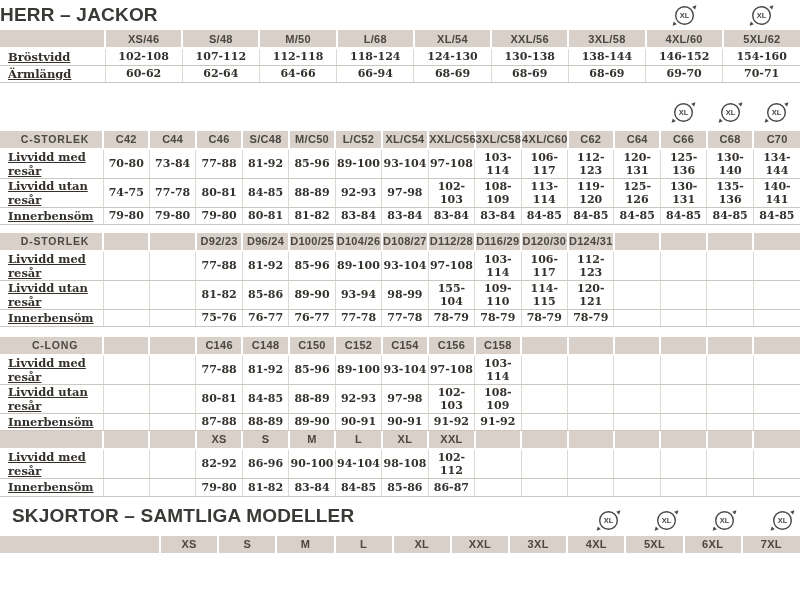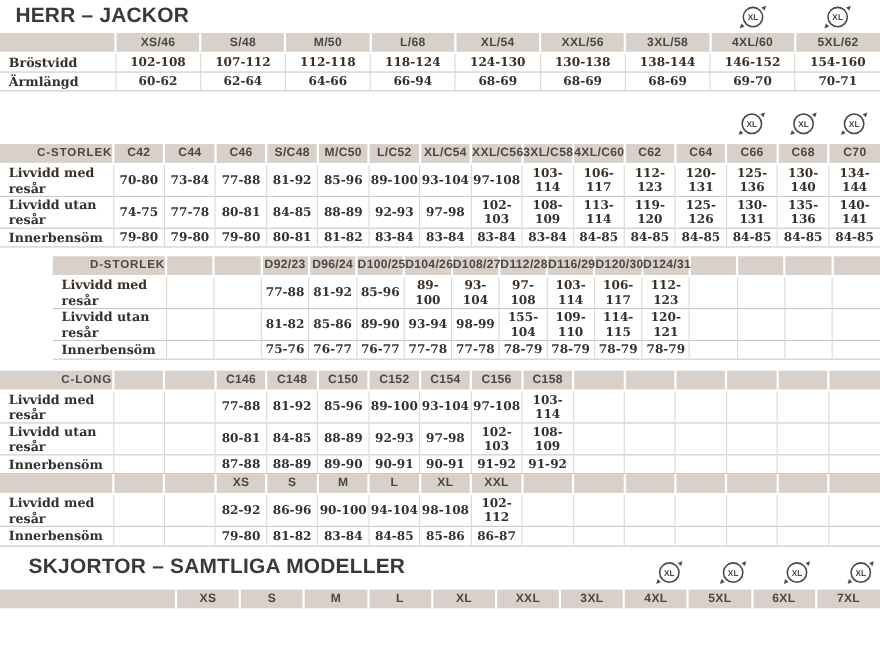--- a/index.html
+++ b/index.html
@@ -12,54 +12,54 @@
   }
   *{box-sizing:border-box;}
   html,body{margin:0;padding:0;}
   body{
     width:800px;height:609px;overflow:hidden;background:#ffffff;
     font-family:"Liberation Sans",sans-serif;
   }
   .page{width:800px;height:609px;position:relative;}
   .heading-row{position:relative;display:flex;align-items:center;}
   .heading-row .title{
-    margin:0;padding-left:14px;
+    margin:0;padding-left:0;
     font-family:"Liberation Sans",sans-serif;
     font-size:19px;font-weight:700;letter-spacing:.2px;color:var(--heading);
   }
   #hr-jackor{height:30px;}
   #hr-byxor{height:48px;}
   #hr-over{height:32px;}
   #hr-skjortor{height:39px;margin-left:12px;}
 
   .xl-badge{position:absolute;width:27px;height:27px;display:block;}
 
   table{width:100%;border-collapse:collapse;table-layout:fixed;}
   thead th{
     background:var(--header-bg);
     font-family:"Liberation Sans",sans-serif;
     font-size:11px;font-weight:700;color:#4b4742;letter-spacing:.3px;
     height:18px;padding:0;text-align:center;
     border-left:2px solid #ffffff;border-bottom:2px solid #ffffff;
   }
   thead th:first-child{
-    border-left:none;text-align:right;padding-left:8px;
+    border-left:none;text-align:center;padding-left:8px;
     font-size:10.5px;letter-spacing:.8px;
   }
   tbody td{
     font-family:"DejaVu Serif",serif;
     font-size:11px;font-weight:700;color:var(--text);
     text-align:center;height:17px;padding:0;
     border-bottom:1px solid var(--row-border);
     border-left:1px solid var(--cell-border);
   }
   tbody td:first-child{
-    border-left:none;text-align:left;padding-left:8px;font-size:11.5px;
-  }
-  .ts-d{margin-top:8px;margin-left:48px;}
+    border-left:none;text-align:left;padding-left:8px;font-size:11.5px;text-decoration:underline;
+  }
+  .ts-d{margin-top:8px;}
   .ts-clong{margin-top:10px;}
   .t-overdragsbyxor tbody td{height:18px;}
 </style>
 </head>
 <body>
 
 <div class="page">
 
   <div class="heading-row" id="hr-jackor">
     <h1 class="title">HERR – JACKOR</h1>

